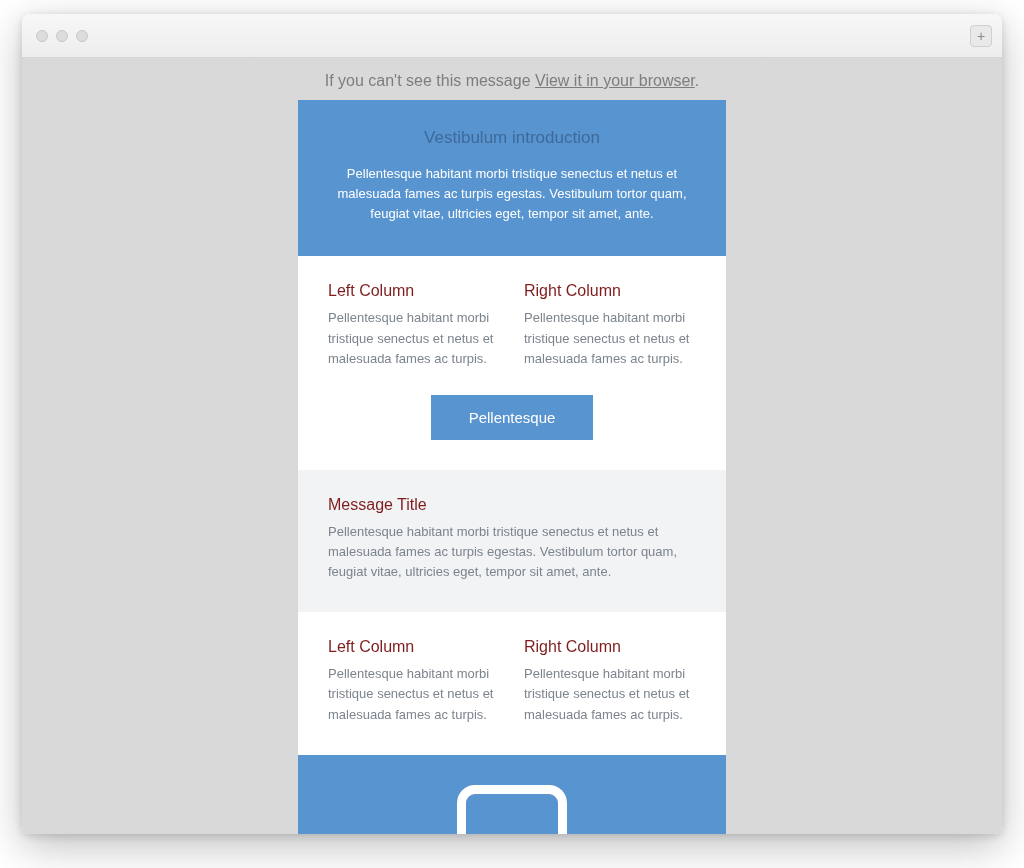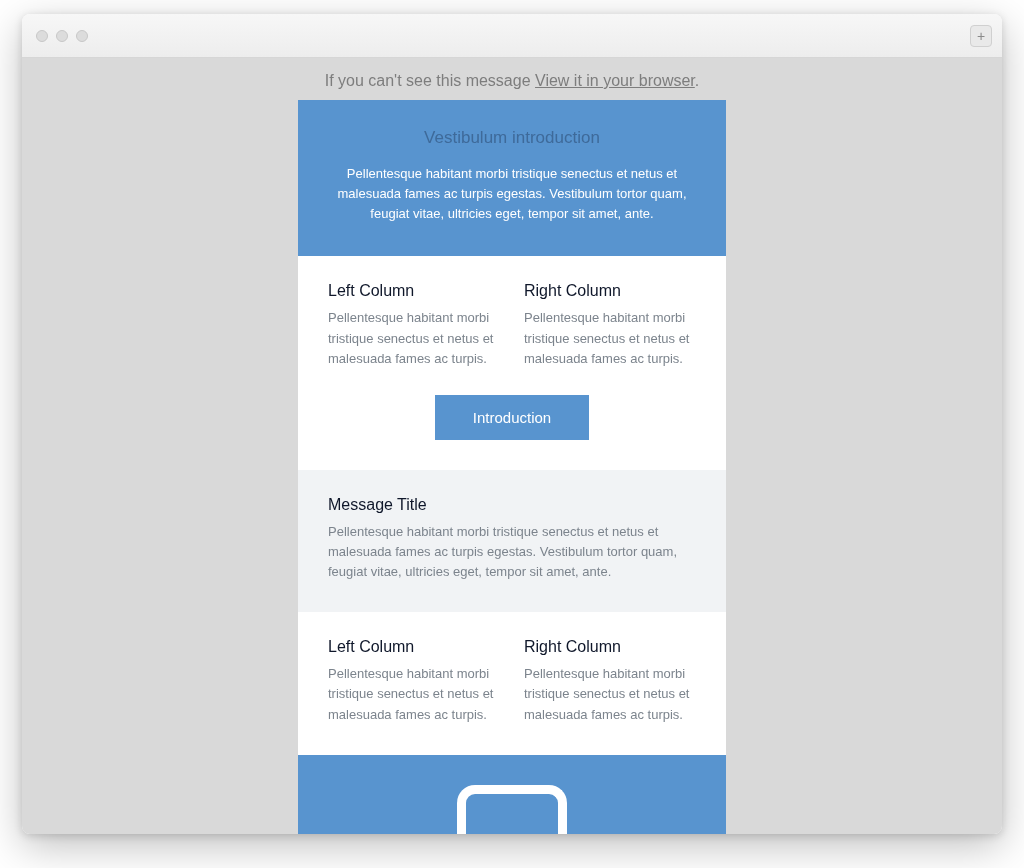--- a/index.html
+++ b/index.html
@@ -130,21 +130,21 @@
     }
     .columns {
       display: flex;
       gap: 24px;
     }
     .col {
       flex: 1;
     }
     .col-title, .msg-title {
       font-size: 16px;
-      color: #0f172a;
+      color: #7f1d1d;
       font-weight: 400;
       margin-bottom: 8px;
     }
     .col-body, .msg-body {
       font-size: 13px;
       line-height: 1.55;
       color: #7c848d;
     }
     .btn-row {
       text-align: center;
@@ -222,21 +222,21 @@
           <div class="col">
             <div class="col-title">Left Column</div>
             <div class="col-body">Pellentesque habitant morbi tristique senectus et netus et malesuada fames ac turpis.</div>
           </div>
           <div class="col">
             <div class="col-title">Right Column</div>
             <div class="col-body">Pellentesque habitant morbi tristique senectus et netus et malesuada fames ac turpis.</div>
           </div>
         </div>
         <div class="btn-row">
-          <button class="btn-primary">Introduction</button>
+          <button class="btn-primary">Pellentesque</button>
         </div>
       </div>
 
       <div class="section gray">
         <div class="msg-title">Message Title</div>
         <div class="msg-body">Pellentesque habitant morbi tristique senectus et netus et malesuada fames ac turpis egestas. Vestibulum tortor quam, feugiat vitae, ultricies eget, tempor sit amet, ante.</div>
       </div>
 
       <div class="section">
         <div class="columns">

